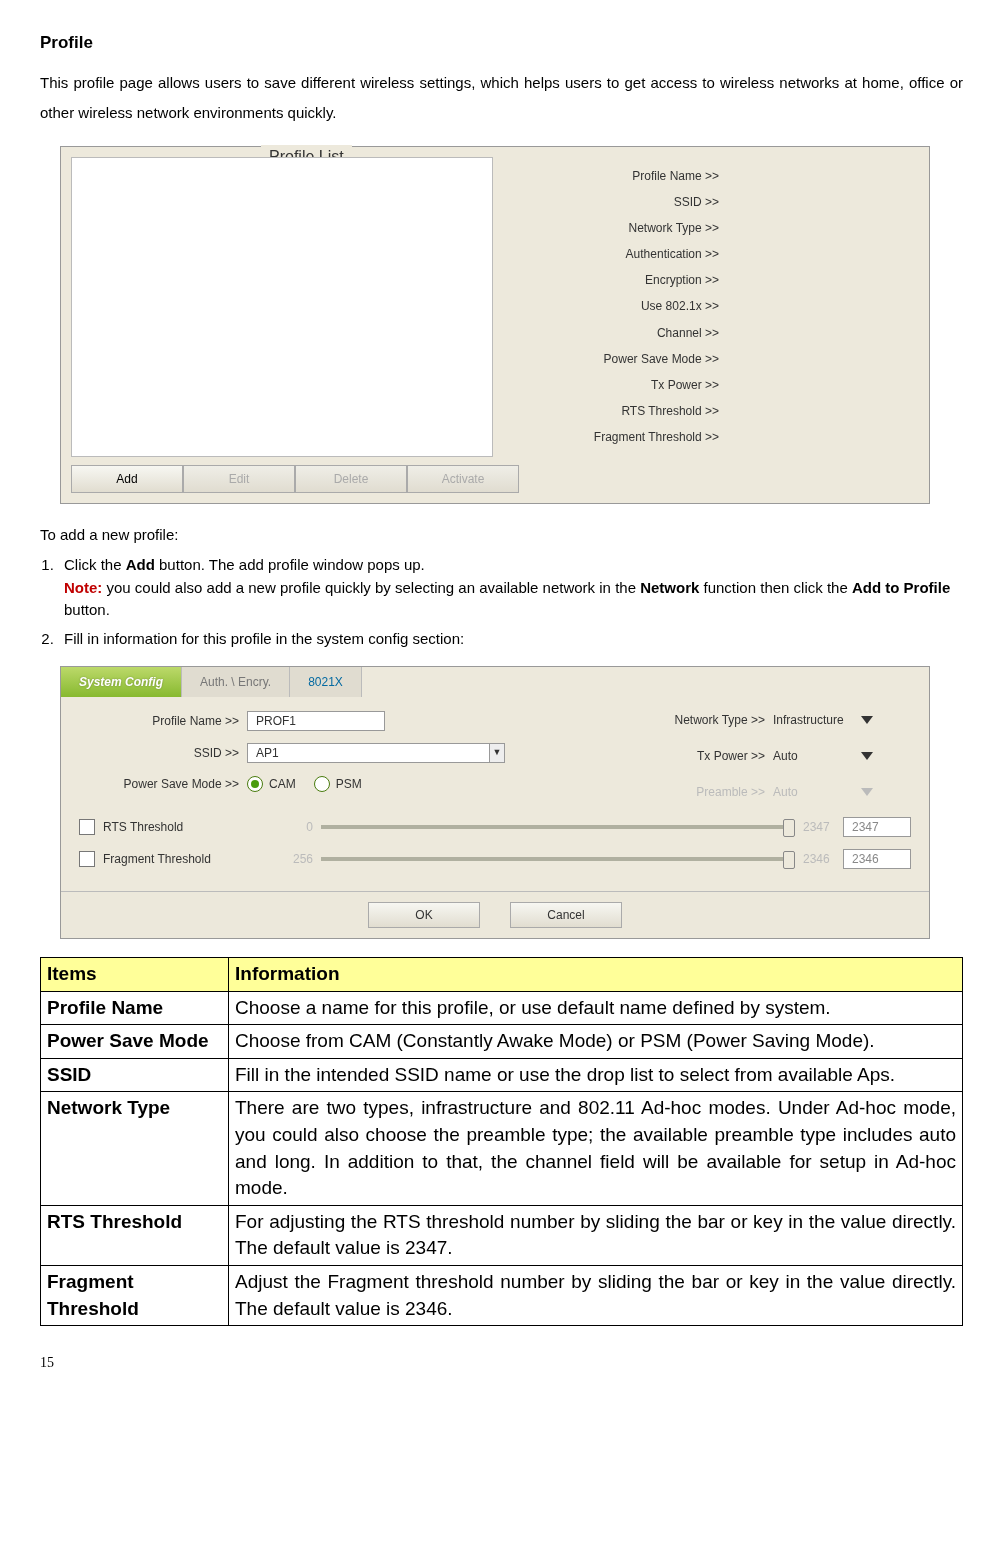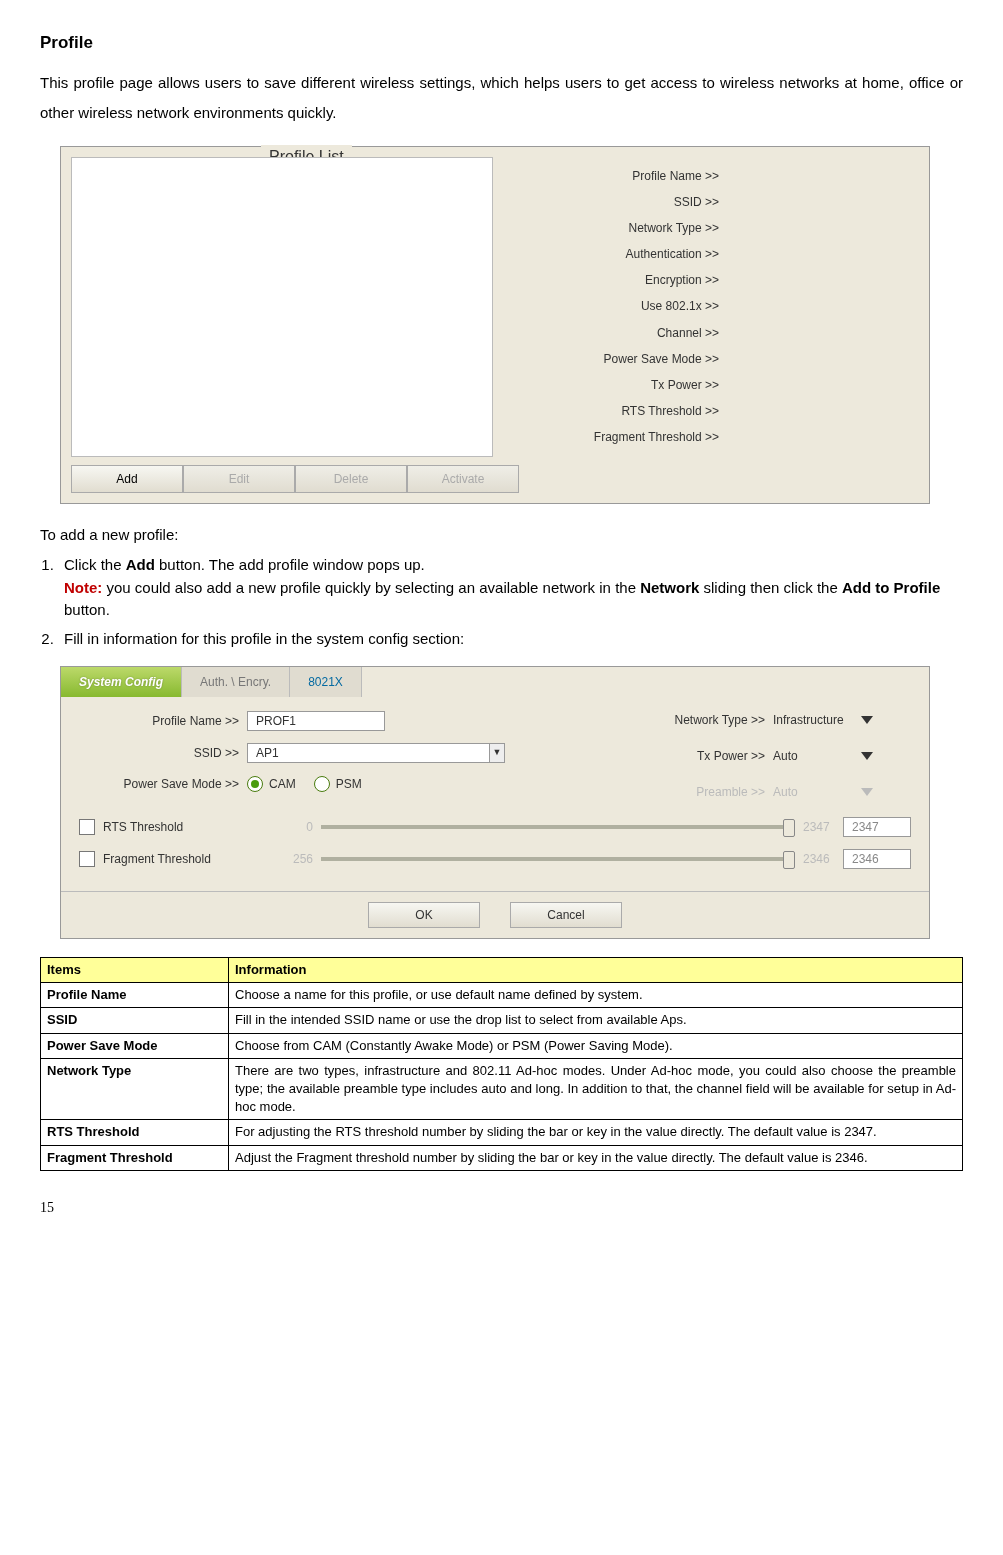--- a/index.html
+++ b/index.html
@@ -124,21 +124,21 @@
   .tri{width:0;height:0;border-left:6px solid transparent;border-right:6px solid transparent;border-top:8px solid #333;}
   .tri.dim{border-top-color:#bbb;}
   .btnrow{display:flex;justify-content:center;gap:30px;border-top:1px solid #bbb;padding:10px 8px;background:#ece8db;}
   .btn2{width:110px;height:24px;text-align:center;line-height:24px;background:linear-gradient(#f7f7f2,#e1ddd0);border:1px solid #aaa;}
 
   
   table.info {
     width: 100%;
     border-collapse: collapse;
     margin-top: 4px;
-    font-size: 13px;
+    font-size: 19px;
     border-radius: 30px;
   }
   table.info th, table.info td {
     border: 1px solid #000;
     padding: 3px 6px;
     vertical-align: top;
     text-align: left;
     line-height: 1.4;
   }
   table.info th { background: #ffff99; font-weight: bold; }
@@ -176,21 +176,21 @@
     <div class="fig1-btn disabled">Delete</div>
     <div class="fig1-btn disabled">Activate</div>
   </div>
 </div>
 
 <p class="sub">To add a new profile:</p>
 <ol>
   <li>
     <span>Click the </span><span class="bold">Add</span><span> button. The add profile window pops up.</span><br>
     <span class="justify">
-      <span class="note-label">Note:</span><span> you could also add a new profile quickly by selecting an available network in the </span><span class="bold">Network</span><span> sliding then click the </span><span class="bold">Add to Profile</span><span> button.</span>
+      <span class="note-label">Note:</span><span> you could also add a new profile quickly by selecting an available network in the </span><span class="bold">Network</span><span> function then click the </span><span class="bold">Add to Profile</span><span> button.</span>
     </span>
   </li>
   <li>Fill in information for this profile in the system config section:</li>
 </ol>
 
 <div class="fig2" style="position:relative;">
   <div class="tabs">
     <div class="tab active">System Config</div>
     <div class="tab">Auth. \ Encry.</div>
     <div class="tab dim">8021X</div>
@@ -269,28 +269,28 @@
   <tbody>
       <tr>
     <th>Items</th>
     <th>Information</th>
   </tr>
   <tr>
         <td class="k">Profile Name</td>
         <td class="v">Choose a name for this profile, or use default name defined by system.</td>
       </tr>
   <tr>
+        <td class="k">Power Save Mode</td>
+        <td class="v">Choose from CAM (Constantly Awake Mode) or PSM (Power Saving Mode).</td>
+      </tr>
+  <tr>
         <td class="k">SSID</td>
         <td class="v">Fill in the intended SSID name or use the drop list to select from available Aps.</td>
       </tr>
   <tr>
-        <td class="k">Power Save Mode</td>
-        <td class="v">Choose from CAM (Constantly Awake Mode) or PSM (Power Saving Mode).</td>
-      </tr>
-  <tr>
         <td class="k">Network Type</td>
         <td class="v">There are two types, infrastructure and 802.11 Ad-hoc modes. Under Ad-hoc mode, you could also choose the preamble type; the available preamble type includes auto and long. In addition to that, the channel field will be available for setup in Ad-hoc mode.</td>
       </tr>
   <tr>
         <td class="k">RTS Threshold</td>
         <td class="v">For adjusting the RTS threshold number by sliding the bar or key in the value directly. The default value is 2347.</td>
       </tr>
   <tr>
         <td class="k">Fragment Threshold</td>
         <td class="v">Adjust the Fragment threshold number by sliding the bar or key in the value directly. The default value is 2346.</td>

